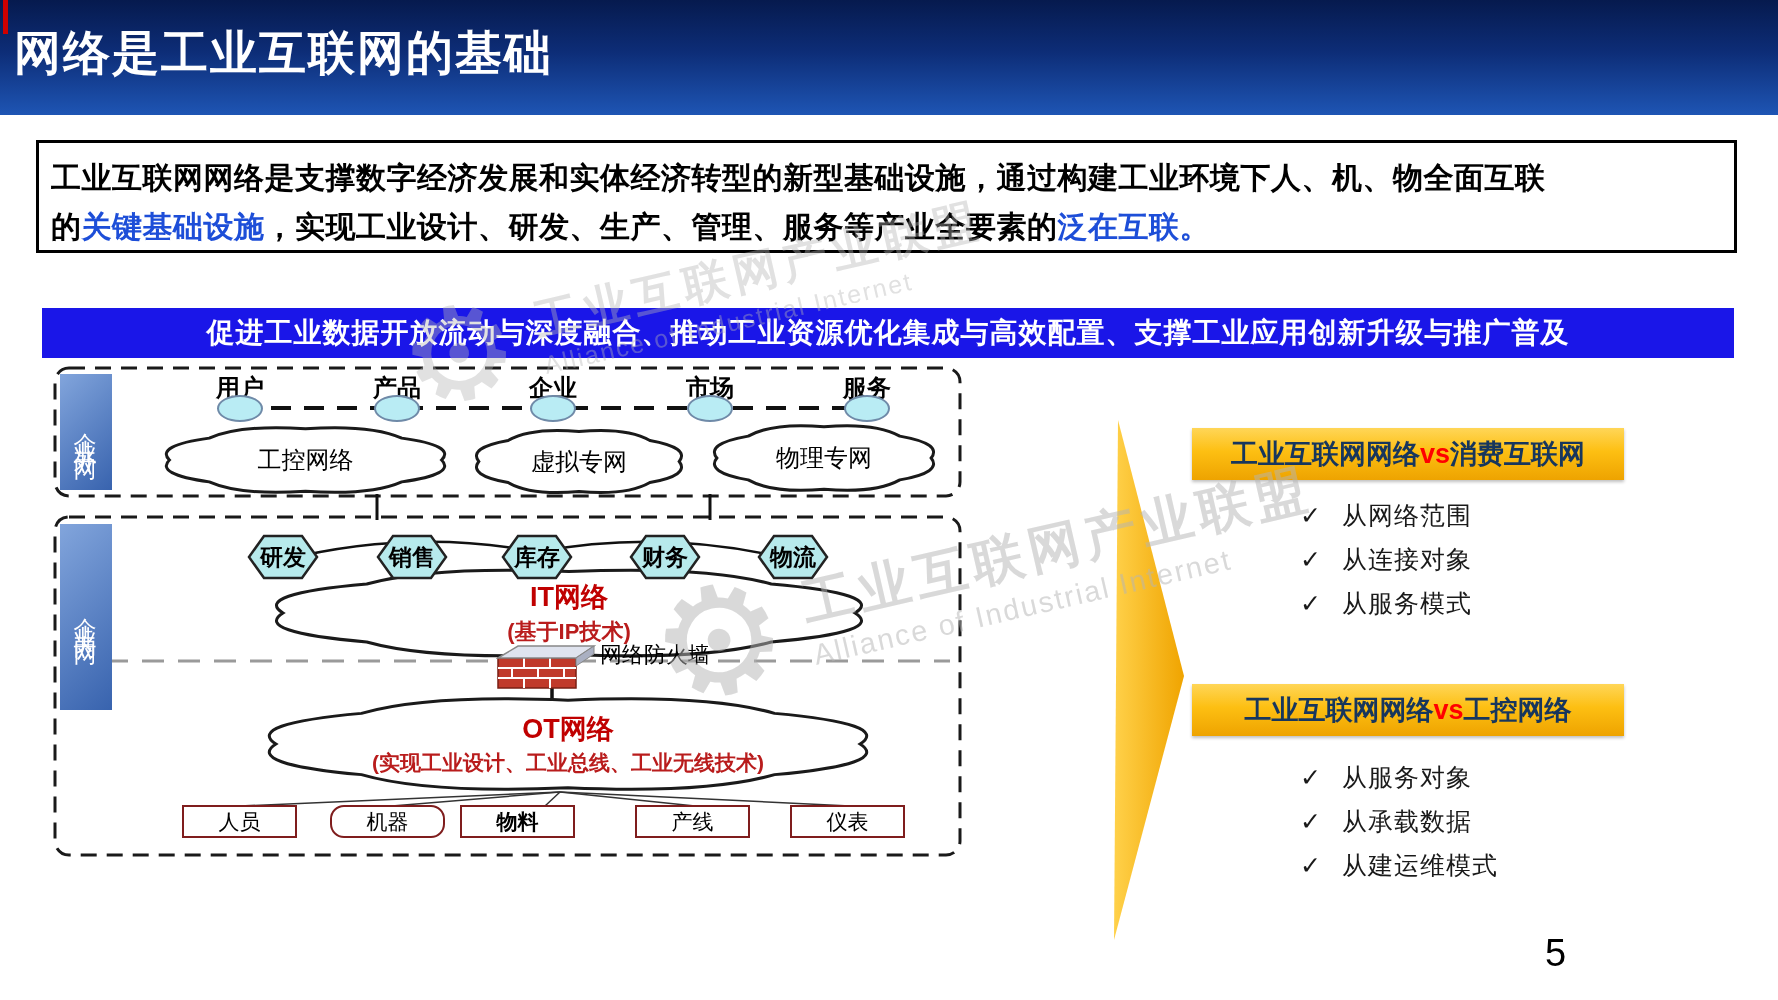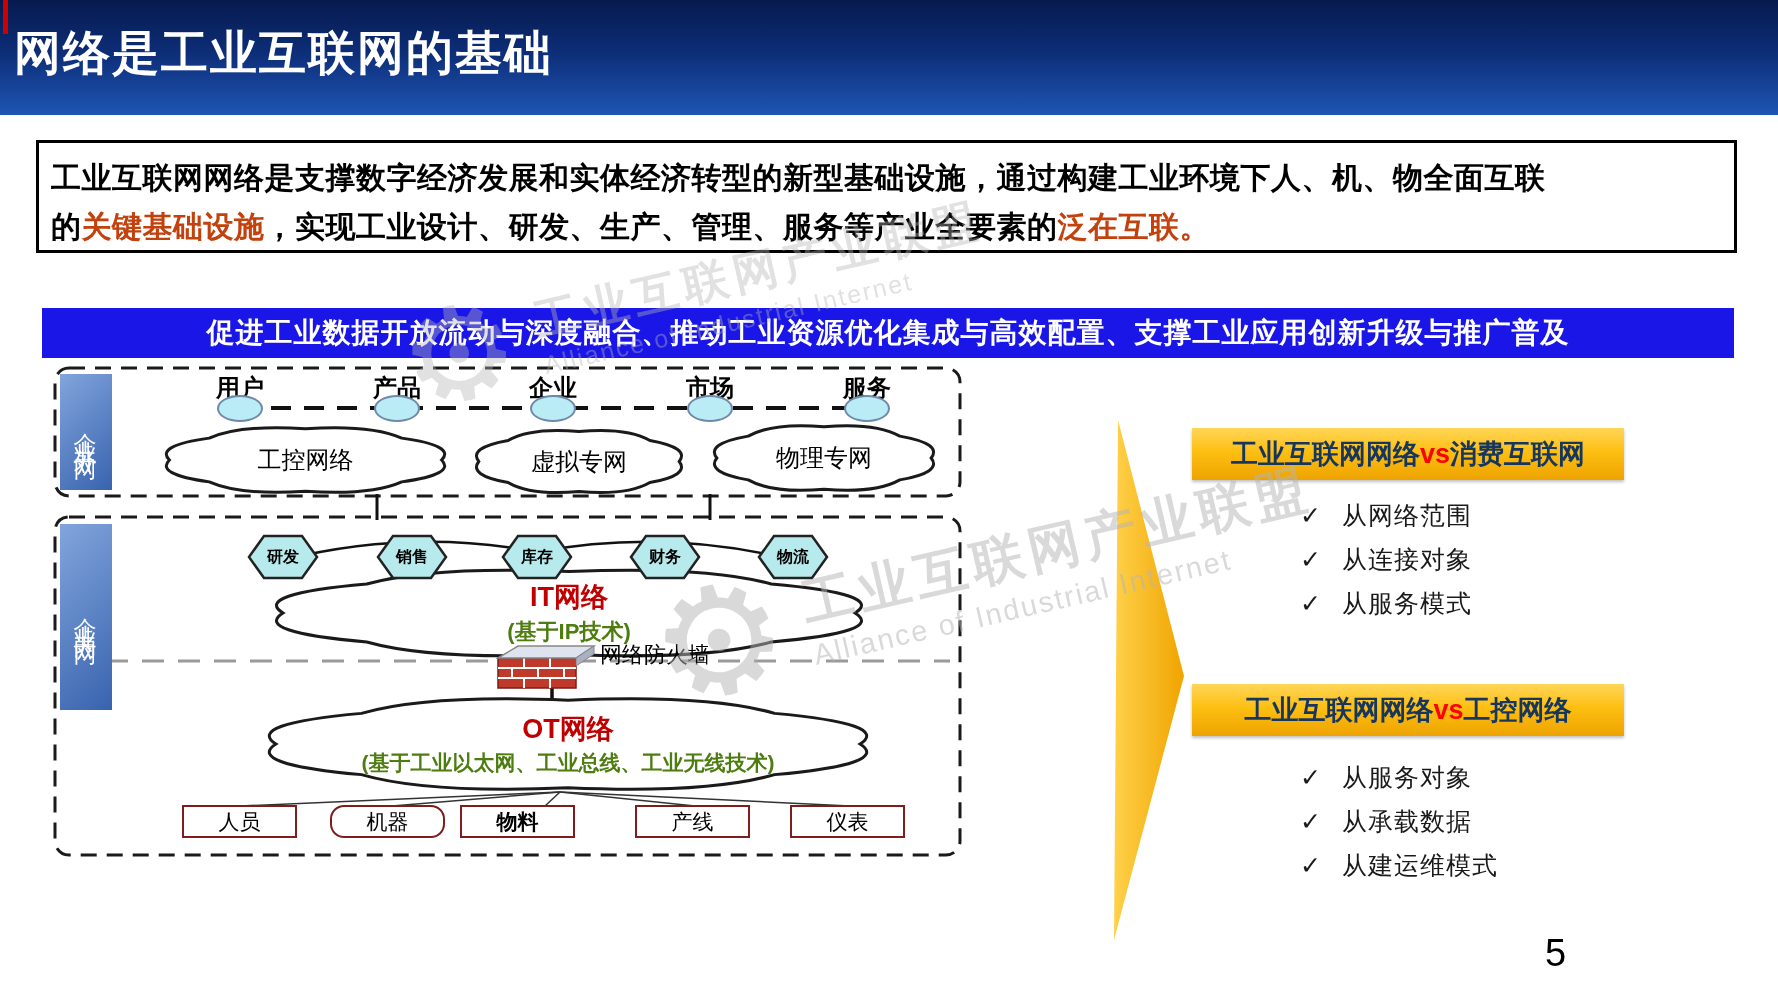--- a/index.html
+++ b/index.html
@@ -10,21 +10,21 @@
   .header{position:absolute;left:0;top:0;width:1778px;height:115px;
           background:linear-gradient(180deg,#061a4e 0%,#0d2d77 45%,#1e55b4 100%);}
   .header-accent{position:absolute;left:3px;top:0;width:5px;height:34px;background:#cf0000;}
   .header h1{position:absolute;left:14px;top:22px;margin:0;color:#ffffff;font-size:47px;
              font-weight:bold;letter-spacing:2px;}
 
   
   .intro{position:absolute;left:36px;top:140px;width:1701px;height:113px;background:#fff;
          border:3px solid #000;box-sizing:border-box;padding:10px 12px 0 12px;}
   .intro p{margin:0;font-size:30px;font-weight:bold;color:#000;line-height:49px;letter-spacing:0.5px;}
-  .red{color:#c2410c;}
+  .red{color:#1d4ed8;}
 
   
   .banner{position:absolute;left:42px;top:308px;width:1692px;height:50px;background:#1a16e8;
           display:flex;align-items:center;justify-content:center;z-index:2;}
   .banner span{color:#fff;font-size:28px;font-weight:bold;letter-spacing:1px;}
 
   
   .wm{position:absolute;z-index:6;display:flex;align-items:center;gap:22px;color:#b5b5b5;
       pointer-events:none;}
   .wm .gear{line-height:1;}
@@ -52,26 +52,26 @@
                 font-weight:bold;color:#000;z-index:2;}
   .entity-dot{position:absolute;top:395px;width:46px;height:27px;border-radius:50%;
               background:#b9ecf4;border:2px solid #6f8aa8;box-sizing:border-box;z-index:2;}
 
   .cloud{position:absolute;z-index:2;}
   .cloud svg{position:absolute;left:0;top:0;width:100%;height:100%;}
   .cloud .cl-label{position:absolute;left:0;top:0;width:100%;height:100%;display:flex;
                    flex-direction:column;align-items:center;justify-content:center;z-index:2;}
   .cl-label .t1{font-size:24px;color:#000;}
   .cl-label .net-title{font-size:27px;font-weight:bold;color:#c00000;}
-  .cl-label .net-sub{font-size:22px;font-weight:bold;color:#4d7c0f;margin-top:2px;}
+  .cl-label .net-sub{font-size:22px;font-weight:bold;color:#b91c1c;margin-top:2px;}
 
   .hex{position:absolute;top:534px;width:72px;height:46px;z-index:3;}
   .hex svg{position:absolute;left:0;top:0;}
   .hex span{position:absolute;left:0;top:0;width:100%;height:100%;display:flex;align-items:center;
-            justify-content:center;font-size:16px;font-weight:bold;color:#000;}
+            justify-content:center;font-size:23px;font-weight:bold;color:#000;}
 
   .firewall{position:absolute;left:496px;top:642px;z-index:3;}
   .fw-label{position:absolute;left:600px;top:640px;font-size:22px;color:#000;z-index:3;}
 
   .endpoint{position:absolute;top:805px;width:115px;height:33px;background:#fff;border:2px solid #7f1d1d;
             box-sizing:border-box;display:flex;align-items:center;justify-content:center;
             font-size:21px;color:#000;z-index:2;}
   .ep-0{left:182px;} .ep-1{left:330px;border-radius:14px;} .ep-2{left:460px;font-weight:bold;} .ep-3{left:635px;} .ep-4{left:790px;}
 
   
@@ -249,21 +249,21 @@
     </svg>
   </div>
   <div class="fw-label">网络防火墙</div>
 
   <div class="cloud" style="left:230px;top:688px;width:676px;height:112px">
     <svg viewBox="-12 -4 324 128" preserveAspectRatio="none">
         <path d="M 290 60 Q 305 83 249 95 Q 217 117 150 110 Q 83 117 51 95 Q -5 83 10 60 Q -5 37 51 25 Q 83 3 150 10 Q 217 3 249 25 Q 305 37 290 60 Z" fill="#fff" stroke="#1a1a1a" stroke-width="3" vector-effect="non-scaling-stroke"></path>
       </svg>
     <div class="cl-label">
       <span class="net-title">OT网络</span>
-      <span class="net-sub" style="font-size:21px">(基于工业以太网、工业总线、工业无线技术)</span>
+      <span class="net-sub" style="font-size:21px">(实现工业设计、工业总线、工业无线技术)</span>
     </div>
   </div>
 
   <div class="endpoint ep-0">人员</div>
   <div class="endpoint ep-1">机器</div>
   <div class="endpoint ep-2">物料</div>
   <div class="endpoint ep-3">产线</div>
   <div class="endpoint ep-4">仪表</div>
 
   <svg class="big-arrow" width="80" height="528" viewBox="0 0 80 528">

